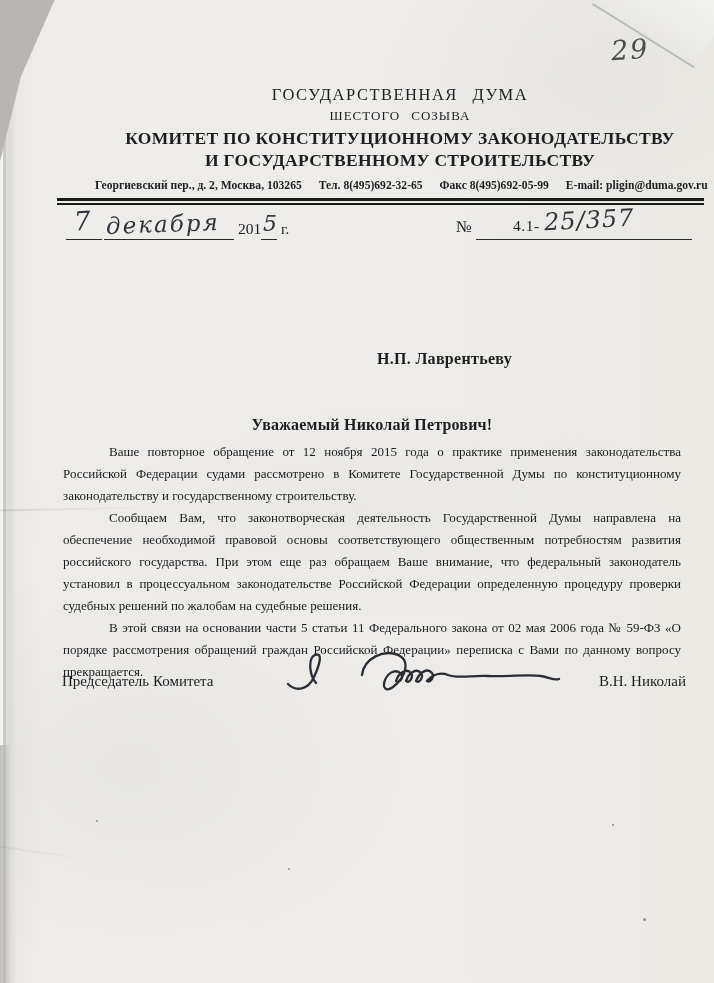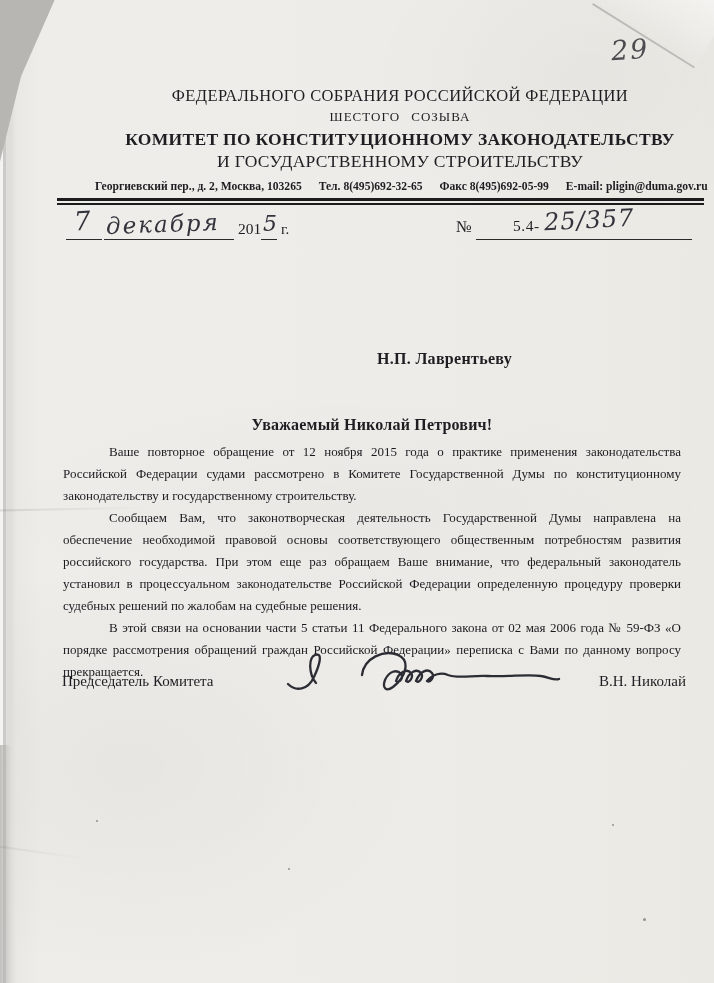--- a/index.html
+++ b/index.html
@@ -48,21 +48,21 @@
     font-family:"DejaVu Serif", serif;font-style:italic;
     font-size:27px;color:#4c4c50;transform:rotate(-4deg);
     letter-spacing:2px;
   }
   
   .letterhead{position:absolute;left:88px;top:85px;width:624px;text-align:center;}
   .org1{font-size:16.5px;letter-spacing:1.5px;word-spacing:9px;}
   .org2{font-size:16.5px;letter-spacing:.4px;margin-top:1px;}
   .org3{font-size:13px;letter-spacing:1px;word-spacing:7px;margin-top:3px;}
   .com1{font-size:17.5px;font-weight:bold;letter-spacing:.3px;margin-top:4px;}
-  .com2{font-size:17.5px;font-weight:normal;letter-spacing:.3px;margin-top:1px;}
+  .com2{font-size:17.5px;font-weight:bold;letter-spacing:.3px;margin-top:1px;}
   .contact{margin-top:8px;font-size:11.6px;font-weight:bold;white-space:nowrap;}
   .contact span{margin:0 7px;}
   
   .rule-top{position:absolute;left:57px;right:10px;top:198px;height:3px;background:#1c1c1c;}
   .rule-bot{position:absolute;left:57px;right:10px;top:203px;height:2px;background:#1c1c1c;}
   
   .hw{font-family:"DejaVu Serif", serif;font-style:italic;color:#33333c;}
   .ref-day{position:absolute;left:74px;top:206px;font-size:26px;transform:rotate(-4deg);}
   .ref-month{position:absolute;left:106px;top:211px;font-size:23px;letter-spacing:2px;transform:rotate(-2deg);}
   .u1{position:absolute;left:66px;top:239px;width:36px;border-bottom:1.6px solid #2a2a2a;}
@@ -106,21 +106,21 @@
   <div class="crease c1"></div>
   <div class="crease c2"></div>
   <div class="speck" style="left:288px;top:868px;"></div>
   <div class="speck" style="left:643px;top:918px;width:3px;height:3px;"></div>
   <div class="speck" style="left:96px;top:820px;"></div>
   <div class="speck" style="left:612px;top:824px;"></div>
 
   <div class="page-num">29</div>
 
   <div class="letterhead">
-    <div class="org2">ФЕДЕРАЛЬНОГО СОБРАНИЯ РОССИЙСКОЙ ФЕДЕРАЦИИ</div>
+    <div class="org1">ГОСУДАРСТВЕННАЯ ДУМА</div>
     <div class="org3">ШЕСТОГО СОЗЫВА</div>
     <div class="com1">КОМИТЕТ ПО КОНСТИТУЦИОННОМУ ЗАКОНОДАТЕЛЬСТВУ</div>
     <div class="com2">И ГОСУДАРСТВЕННОМУ СТРОИТЕЛЬСТВУ</div>
     <div class="contact">
       <span>Георгиевский пер., д. 2, Москва, 103265</span>
       <span>Тел. 8(495)692-32-65</span>
       <span>Факс 8(495)692-05-99</span>
       <span>E-mail: pligin@duma.gov.ru</span>
     </div>
   </div>
@@ -131,21 +131,21 @@
   <div class="hw ref-day">7</div>
   <div class="u1"></div>
   <div class="hw ref-month">декабря</div>
   <div class="u2"></div>
   <div class="ref-year">201</div>
   <div class="hw ref-year-hw">5</div>
   <div class="u3"></div>
   <div class="ref-gsuffix">г.</div>
   <div class="ref-no">№</div>
   <div class="u4"></div>
-  <div class="ref-no-printed">5.4-</div>
+  <div class="ref-no-printed">4.1-</div>
   <div class="hw ref-no-hw">25/357</div>
 
 
   <div class="addressee">Н.П. Лаврентьеву</div>
 
   <div class="salutation">Уважаемый Николай Петрович!</div>
 
   <div class="body-text">
     <p>Ваше повторное обращение от 12 ноября 2015 года о практике применения законодательства Российской Федерации судами рассмотрено в Комитете Государственной Думы по конституционному законодательству и государственному строительству.</p>
     <p>Сообщаем Вам, что законотворческая деятельность Государственной Думы направлена на обеспечение необходимой правовой основы соответствующего общественным потребностям развития российского государства. При этом еще раз обращаем Ваше внимание, что федеральный законодатель установил в процессуальном законодательстве Российской Федерации определенную процедуру проверки судебных решений по жалобам на судебные решения.</p>

